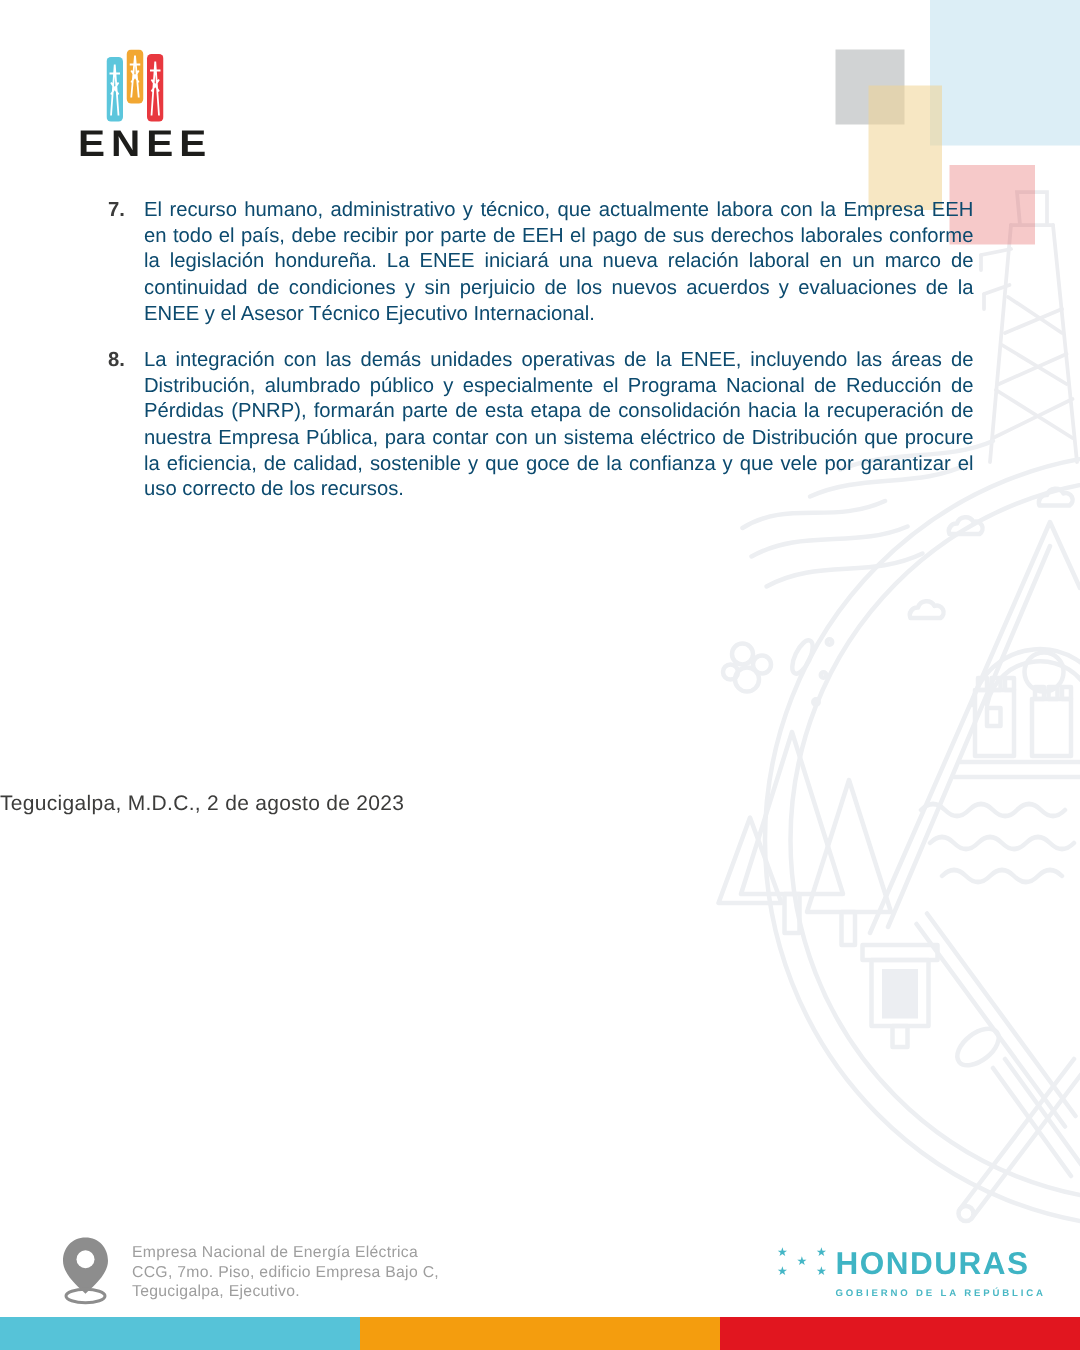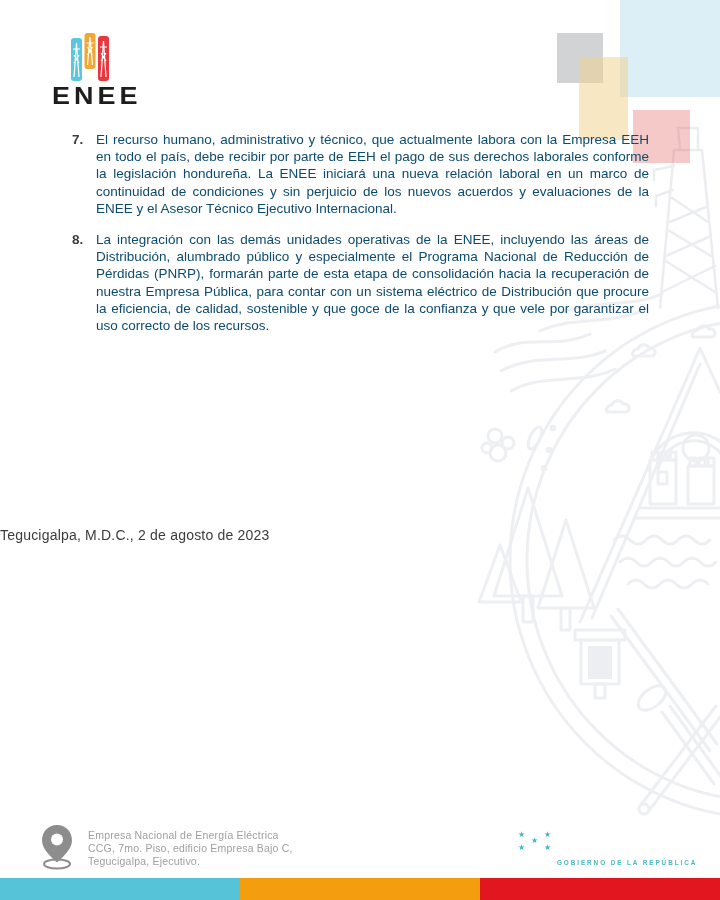--- a/index.html
+++ b/index.html
@@ -213,20 +213,21 @@
 
   <div class="gov-logo">
     <div class="gov-row">
       <div class="gov-stars">
         <span class="gov-star s1">★</span>
         <span class="gov-star s2">★</span>
         <span class="gov-star s3">★</span>
         <span class="gov-star s4">★</span>
         <span class="gov-star s5">★</span>
       </div>
+      <div class="gov-name">HONDURAS</div>
     </div>
     <div class="gov-sub">GOBIERNO DE LA REPÚBLICA</div>
   </div>
 
   <div class="stripe">
     <div style="background-color: rgb(86, 195, 216);"></div>
     <div style="background-color: rgb(244, 157, 14);"></div>
     <div style="background-color: rgb(225, 22, 31);"></div>
   </div>
 

